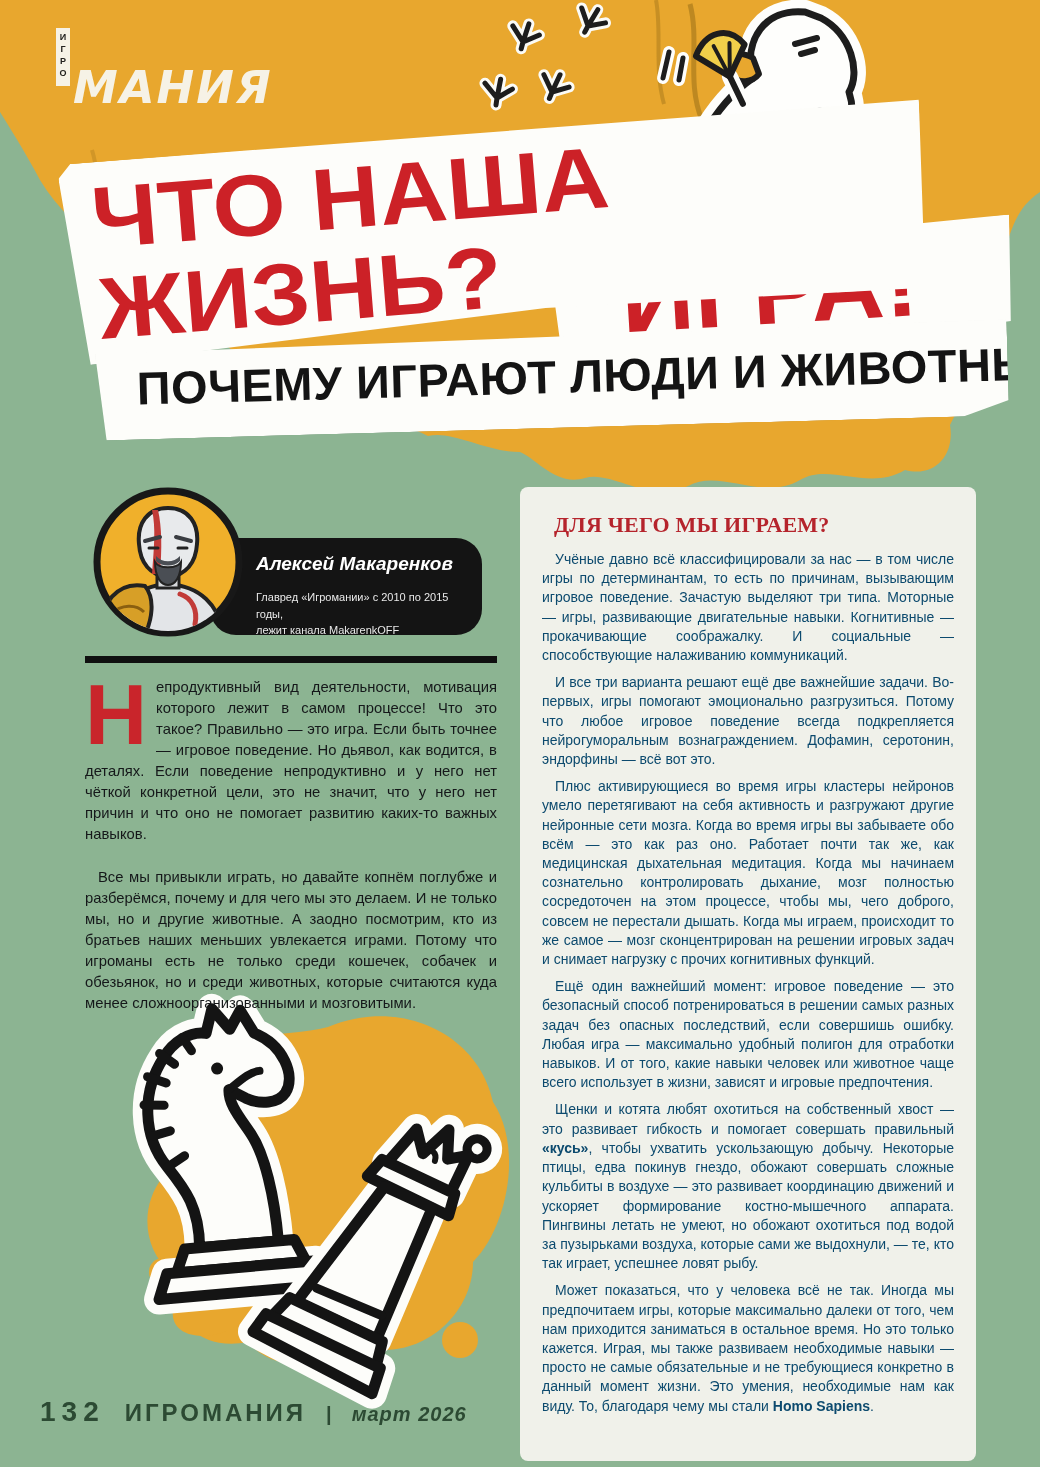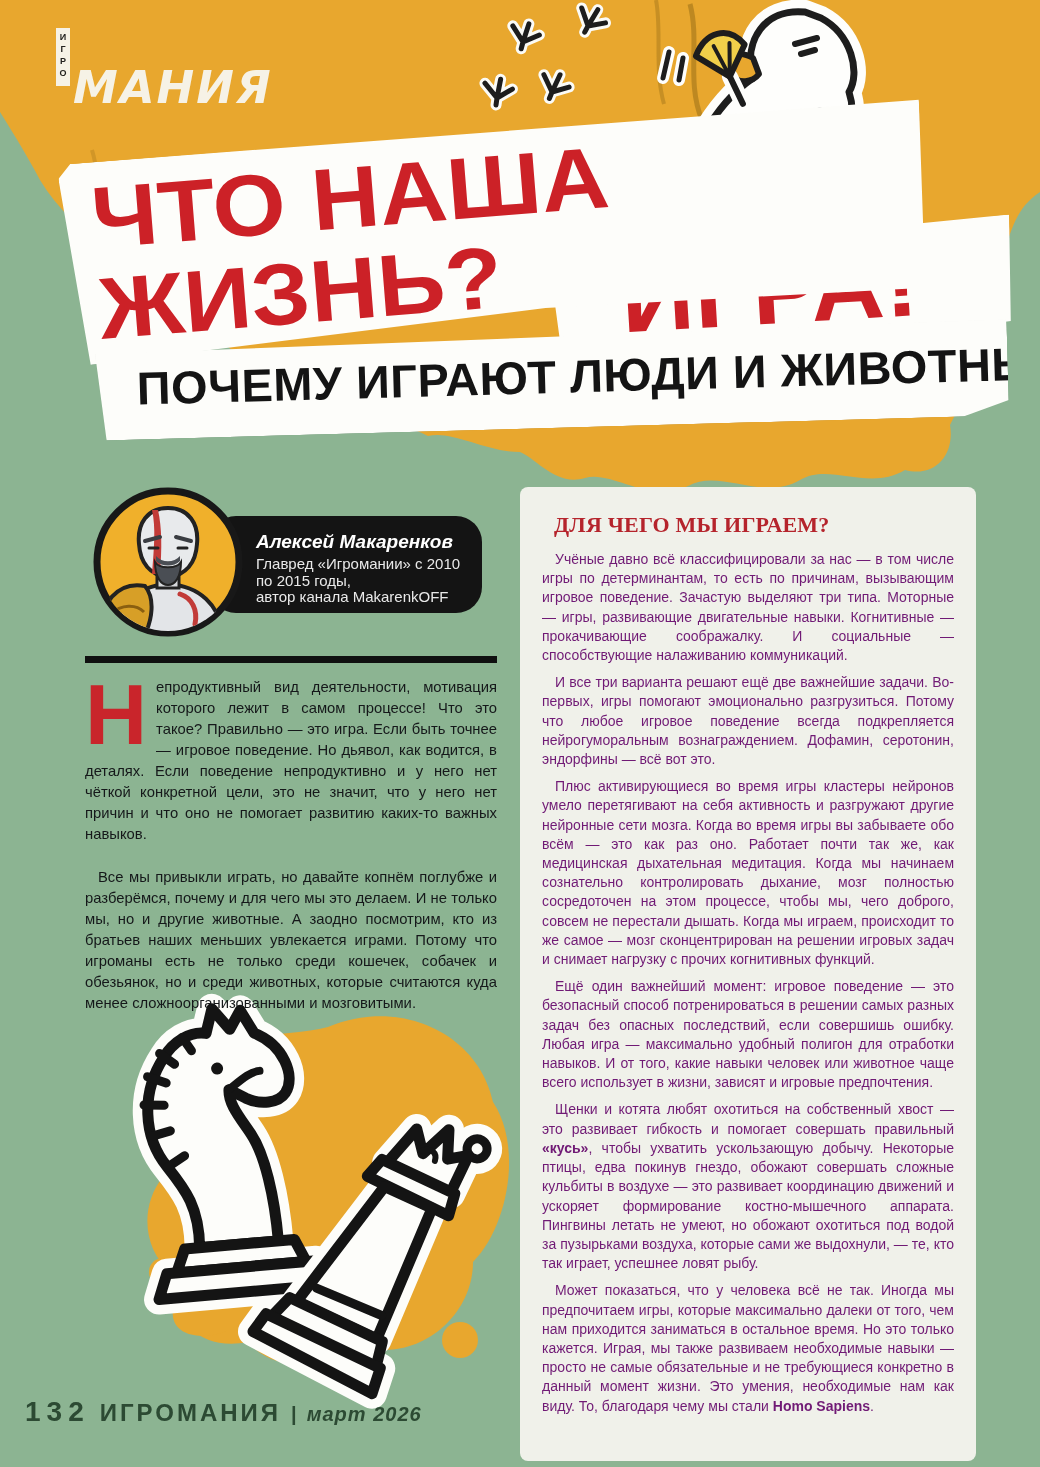--- a/index.html
+++ b/index.html
@@ -33,44 +33,44 @@
             clip-path:polygon(0 10%,100% 0,100% 84%,95% 100%,1% 100%);}
   .sub{color:#141414;font-weight:bold;font-size:46px;line-height:50px;letter-spacing:.5px;
        padding:20px 0 0 40px;transform:scaleX(1.02);transform-origin:0 50%;white-space:nowrap;}
 
   
   .footprints{left:440px;top:0;z-index:1;}
   .duck{left:635px;top:0;z-index:1;}
   .chess{left:78px;top:972px;z-index:1;}
 
   
-  .author-pill{left:210px;top:516px;width:272px;height:97px;background:#141414;
+  .author-pill{left:210px;top:538px;width:272px;height:97px;background:#141414;
                border-radius:26px;z-index:3;box-sizing:border-box;padding:15px 4px 0 46px;}
   .author-name{color:#ffffff;font-weight:bold;font-style:italic;font-size:19px;}
-  .author-bio{color:#e9e9e9;font-size:15px;line-height:16.5px;margin-top:3px;}
+  .author-bio{color:#e9e9e9;font-size:11px;line-height:16.5px;margin-top:14px;}
   .avatar{left:92px;top:486px;z-index:4;}
 
   
   .intro{left:85px;top:656px;width:412px;color:#15181a;z-index:3;}
   .rule{height:7px;background:#101010;}
   .intro p{margin:14px 0 0;font-size:14.8px;line-height:21px;text-align:justify;}
   .intro p.p2{margin-top:22px;text-indent:13px;}
   .dropcap{float:left;font-size:86px;line-height:64px;font-weight:bold;color:#c9252b;
            margin:5px 9px 0 0;}
 
   
   .card{left:520px;top:487px;width:456px;height:974px;background:#f0f1ea;border-radius:8px;
         z-index:2;box-sizing:border-box;padding:25px 22px 0;overflow:hidden;}
   .card h2{margin:0 12px 12px;font-size:22px;letter-spacing:.2px;color:#b5242c;
            font-family:Liberation Serif, serif;}
   .apara{margin:0 0 8px;font-size:14px;line-height:19.2px;text-align:justify;
-         text-indent:13px;color:#701a75;}
-
-  
-  .footer{left:25px;top:1396px;display:flex;align-items:baseline;gap:10px;color:#2c4a33;z-index:3;}
+         text-indent:13px;color:#0c4a6e;}
+
+  
+  .footer{left:40px;top:1396px;display:flex;align-items:baseline;gap:20px;color:#2c4a33;z-index:3;}
   .fnum{font-size:28px;font-weight:bold;letter-spacing:6px;}
   .fmag{font-size:24px;font-weight:bold;letter-spacing:3px;}
   .fsep{font-size:20px;font-weight:bold;}
   .fissue{font-size:20px;font-weight:bold;letter-spacing:1px;font-style:italic;}
 </style>
 </head>
 <body>
 
 <div class="page">
 
@@ -159,21 +159,21 @@
     <div class="hl2">ИГРА!</div>
   </div>
   <div class="banner banner-3">
     <div class="sub">ПОЧЕМУ ИГРАЮТ ЛЮДИ И ЖИВОТНЫЕ</div>
   </div>
 
   <div class="abs author-pill">
     <div class="author-name">Алексей Макаренков</div>
     <div class="author-bio">
       <div>Главред «Игромании» с 2010 по 2015 годы,</div>
-      <div>автор канала MakarenkOFF</div>
+      <div>лежит канала MakarenkOFF</div>
     </div>
   </div>
   <svg class="abs avatar" width="152" height="152" viewBox="0 0 152 152">
     <defs>
         <clipPath id="av">
           <circle cx="76" cy="76" r="69"></circle>
         </clipPath>
       </defs>
     <circle cx="76" cy="76" r="71" fill="#f0b02b" stroke="#181818" stroke-width="7"></circle>
     <g clip-path="url(#av)">

